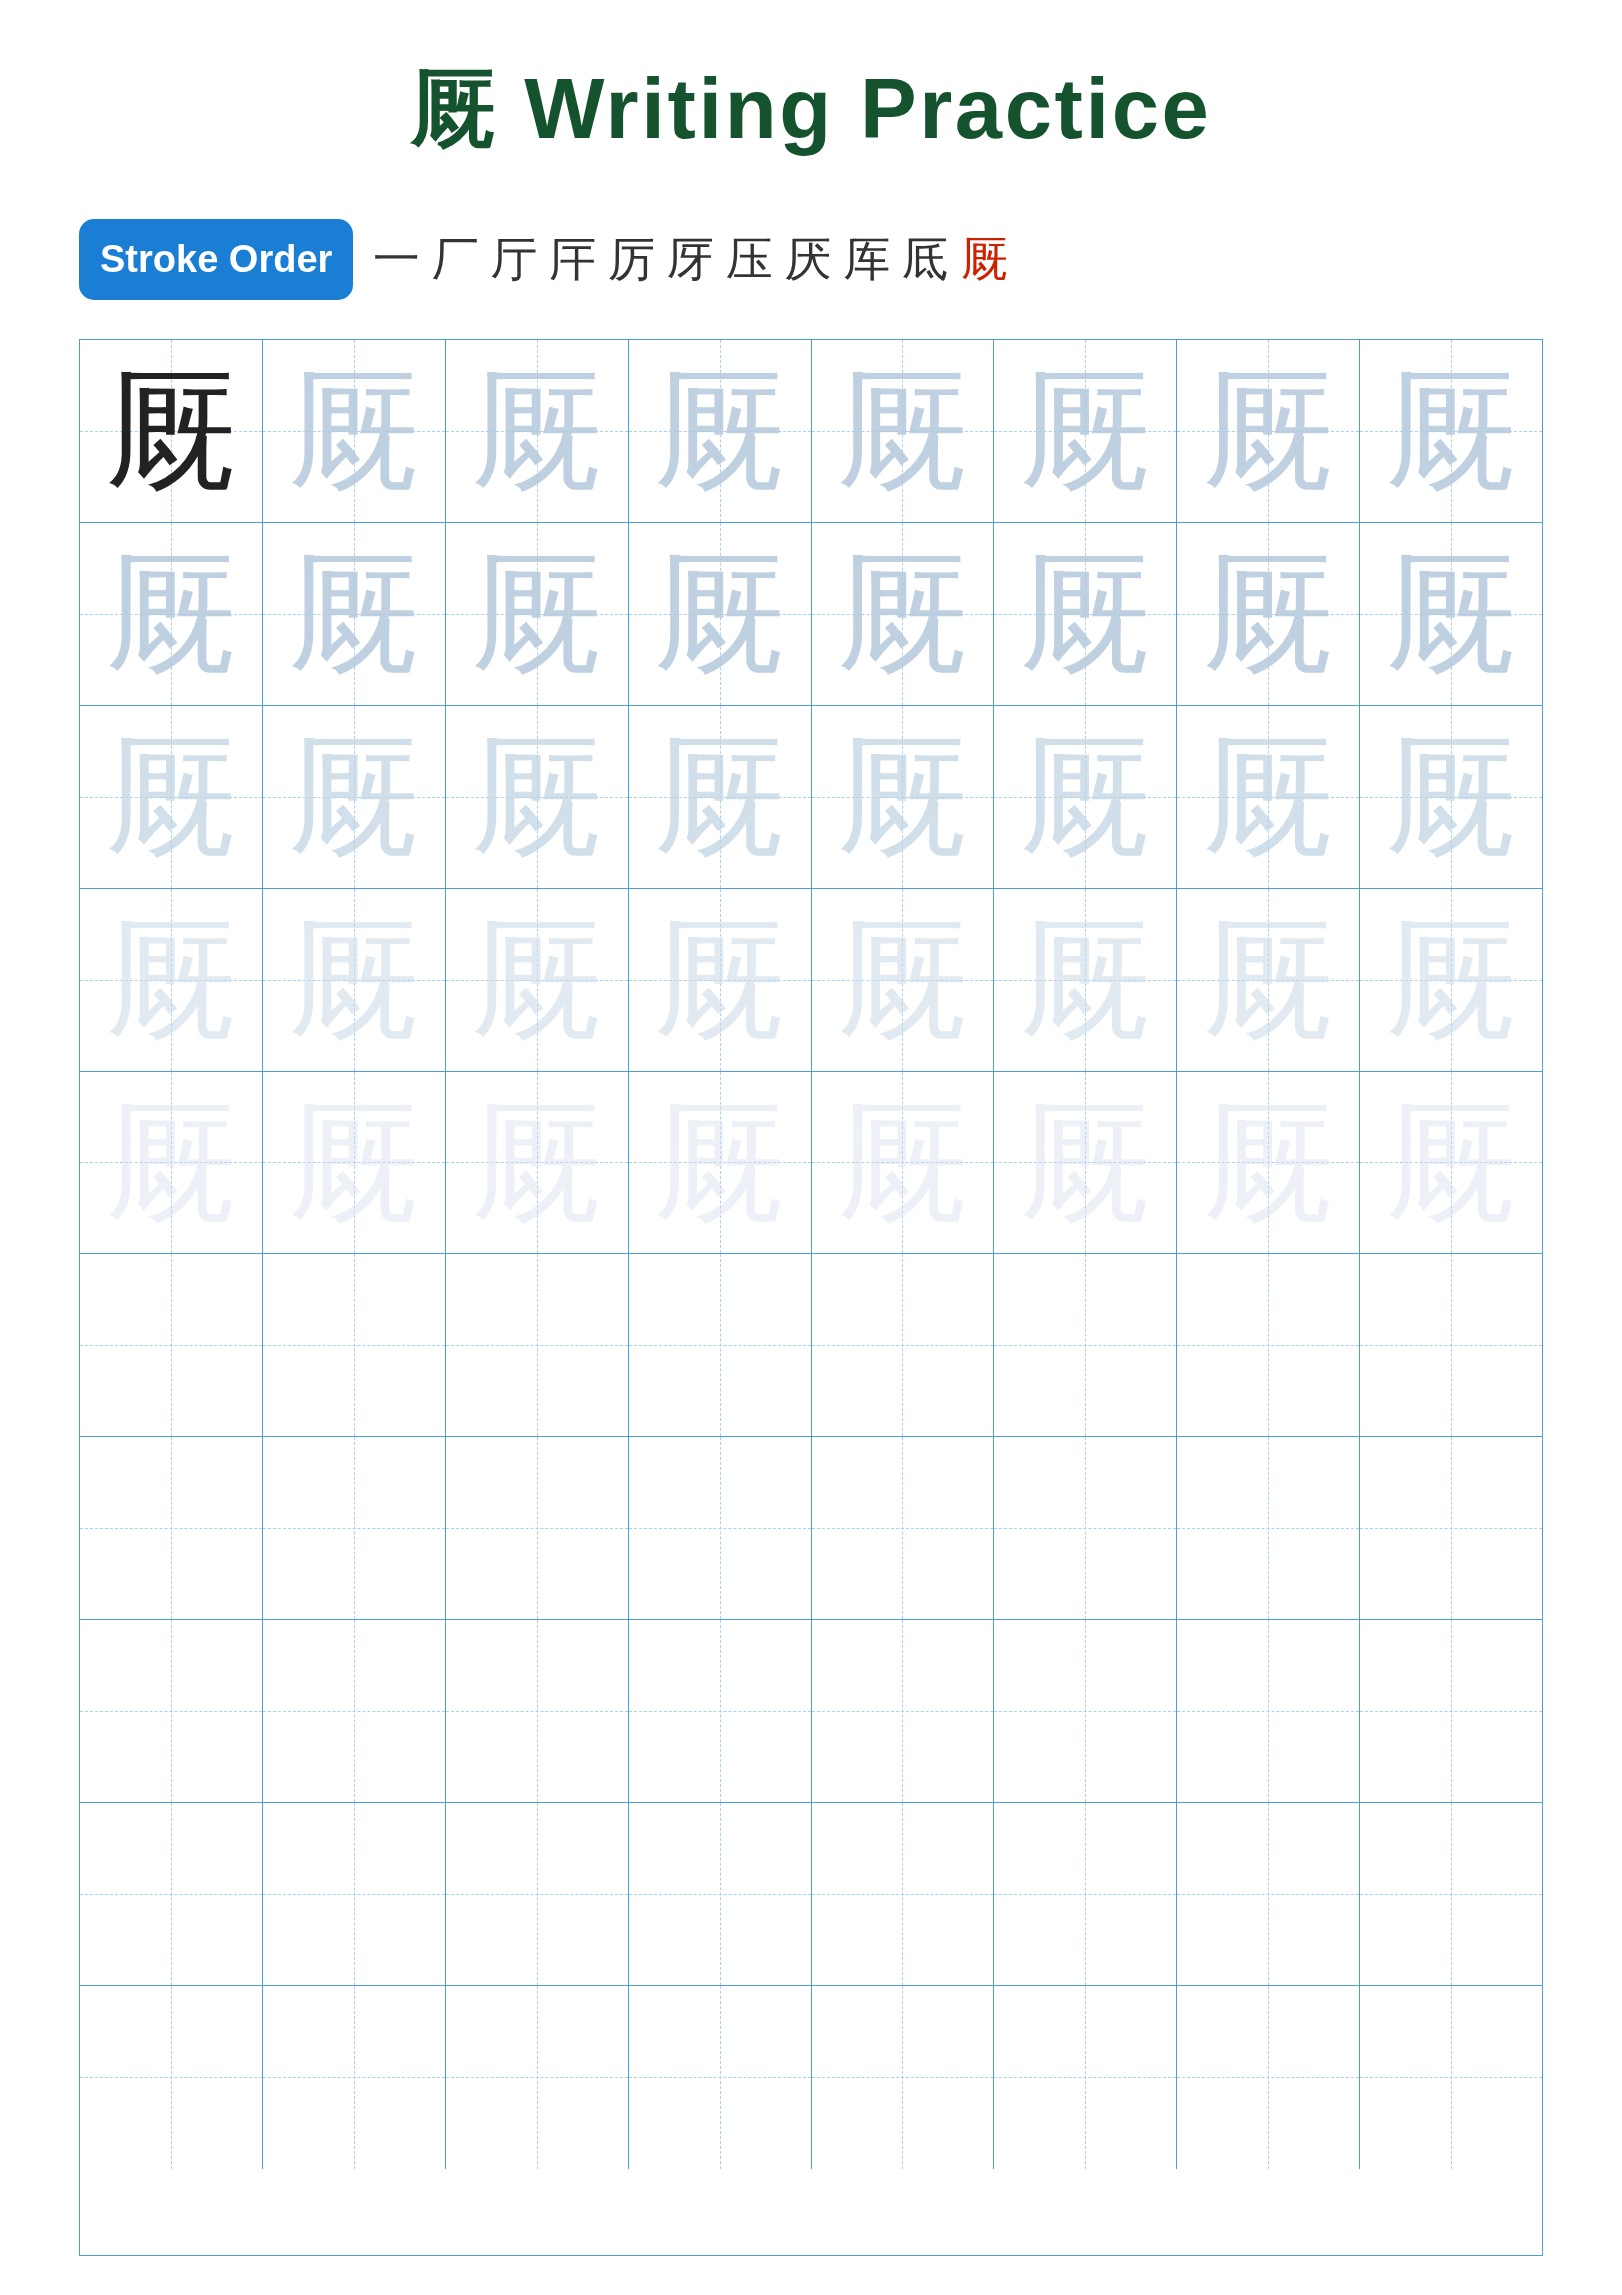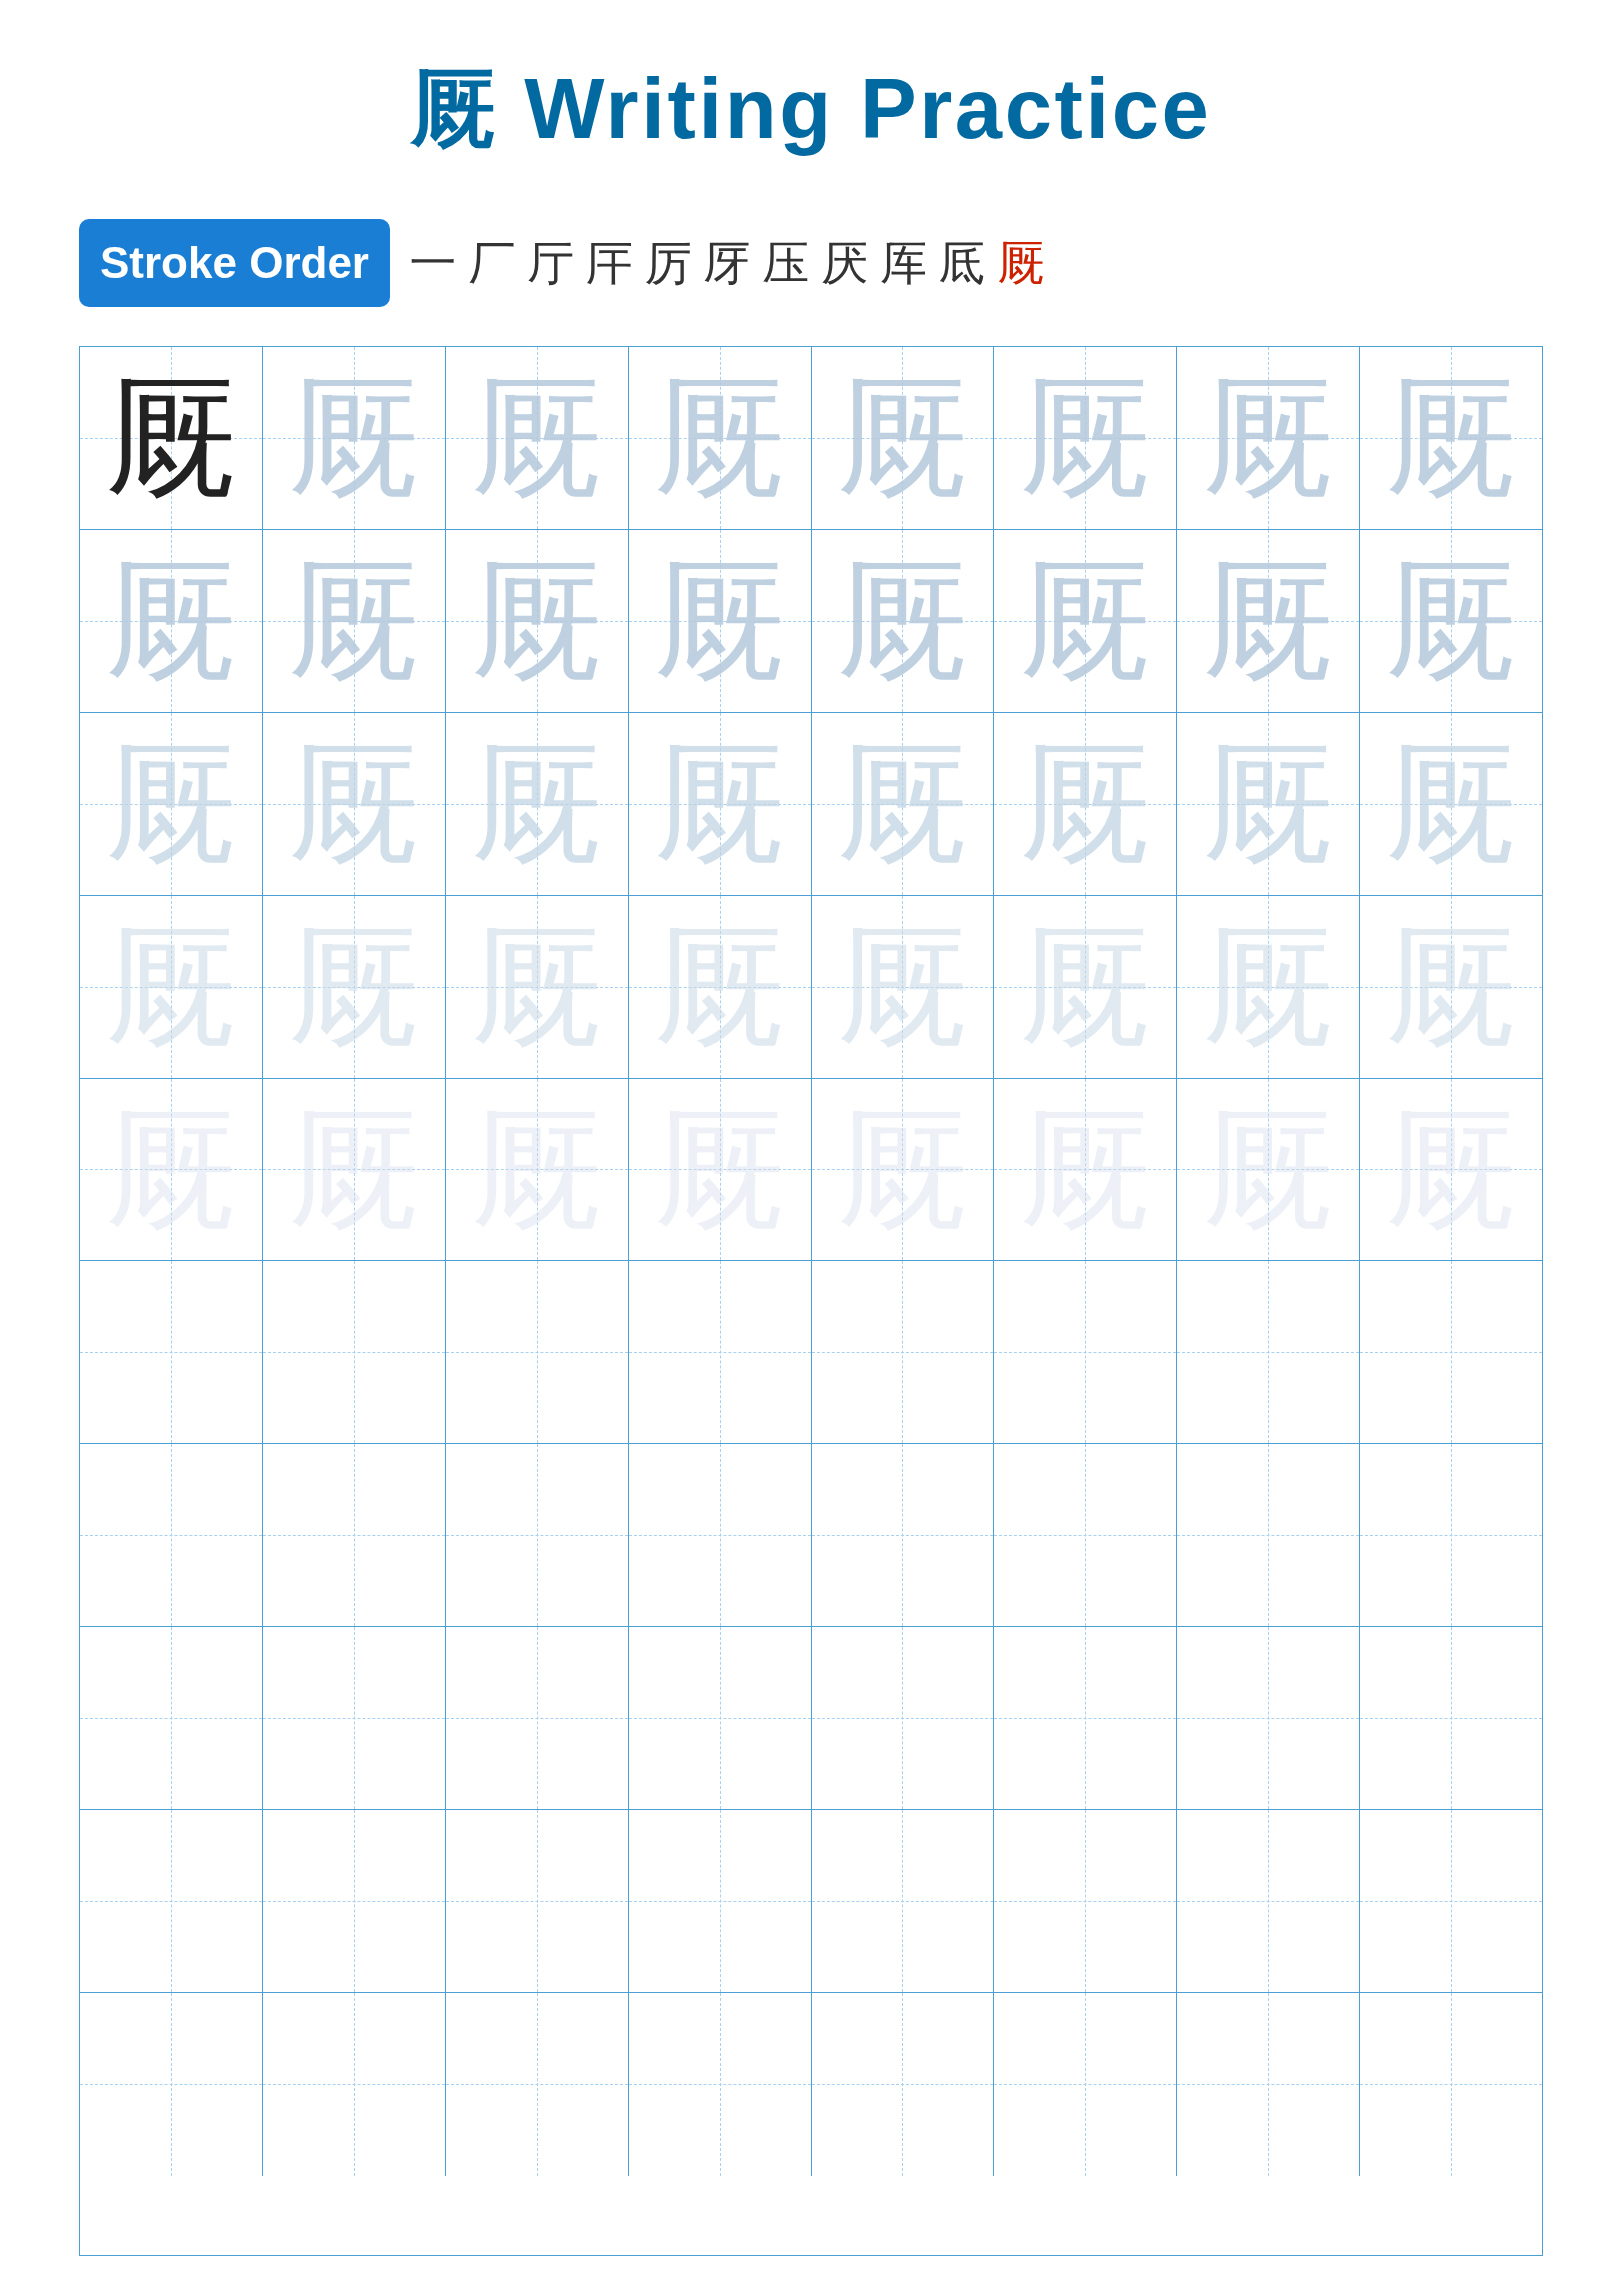--- a/index.html
+++ b/index.html
@@ -18,41 +18,41 @@
       background: #fff;
       display: flex;
       flex-direction: column;
       align-items: center;
       padding: 52px 79px 39px 79px;
     }
 
     .title {
       font-size: 85px;
       font-weight: bold;
-      color: #0369a1;
+      color: #14532d;
       margin-bottom: 52px;
       text-align: center;
       letter-spacing: 2.6px;
     }
 
     .stroke-order-row {
       display: flex;
       align-items: center;
       gap: 19.6px;
       margin-bottom: 39px;
       width: 100%;
     }
 
     .stroke-order-badge {
       background: #1a7fd4;
       color: #fff;
-      font-size: 44px;
+      font-size: 38px;
       font-weight: bold;
       padding: 19px 21px;
-      border-radius: 10px;
+      border-radius: 15px;
       white-space: nowrap;
     }
 
     .stroke-chars {
       display: flex;
       align-items: center;
       gap: 11.8px;
       font-size: 47px;
     }
 

